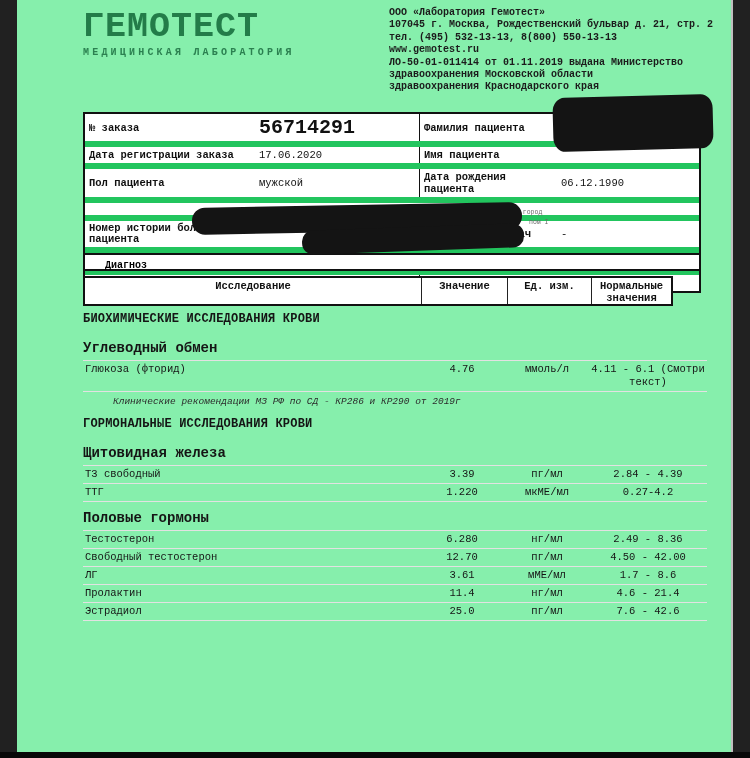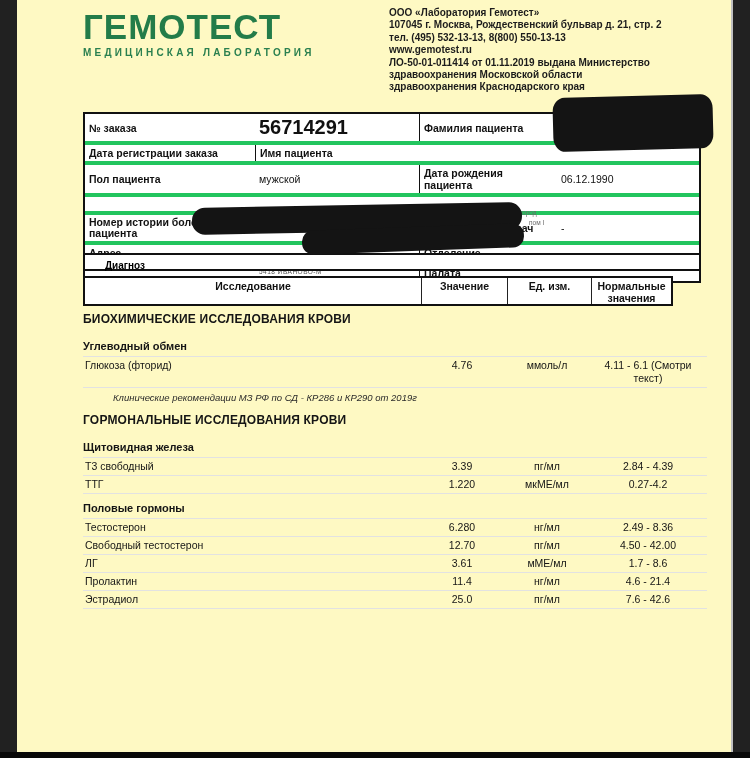--- a/index.html
+++ b/index.html
@@ -1,31 +1,31 @@
 <!DOCTYPE html>
 <html><head>
 <meta charset="utf-8">
 <style>
   * { margin:0; padding:0; box-sizing:border-box; }
   html,body { width:750px; height:758px; overflow:hidden; }
   body { background:#212121; font-family:"Liberation Sans", sans-serif; position:relative; }
   .bottom-strip { position:absolute; left:0; top:752px; width:750px; height:6px; background:#080808; }
-  .page { position:absolute; left:17px; top:0; width:716px; height:752px; background:#fef9c3;
-          border-right:2px solid #bfbfbf; }
+  .page { position:absolute; left:17px; top:0; width:716px; height:752px; background:#86efac;
+          border-right:2px solid #bfbfbf;font-family:Liberation Mono, monospace; }
 
   
   .logo { position:absolute; left:66px; top:8px; }
   .logo-text { font-size:35px; font-weight:bold; letter-spacing:1px; color:#237c49; line-height:38px; }
   .logo-tag  { font-size:10px; font-weight:bold; letter-spacing:3.2px; color:#2b8050; margin-top:1px; }
   .lab-info { position:absolute; left:372px; top:7px; width:340px; color:#1c1c1c; }
   .lab-line { font-size:10px; font-weight:bold; line-height:12.4px; white-space:nowrap; }
 
   
   .order-table { position:absolute; left:66px; top:112px; width:618px; border:2px solid #111; background:#fff; }
-  .info-row { display:grid; grid-template-columns:170px 164px 138px 142px; border-bottom:4px solid #22c55e; }
+  .info-row { display:grid; grid-template-columns:170px 164px 138px 142px; border-bottom:6px solid #22c55e; }
   .info-row:last-child { border-bottom:none; }
   .cell { font-size:10.5px; padding:2px 4px; display:flex; align-items:center; color:#111; }
   .lbl { font-weight:bold; }
   .rl { border-left:1px solid #111; }
   .big { font-weight:bold; font-size:20px; }
   .tiny { font-size:6.5px; color:#555; letter-spacing:.5px; align-items:flex-start; padding-top:3px; }
   .ir0 { min-height:20px; } .ir1,.ir2,.ir3 { min-height:18px; }
   .ir4 { min-height:26px; } .ir5 { min-height:19px; } .ir6 { min-height:14px; }
   .ir4 .lbl { line-height:11px; }
 
@@ -37,21 +37,21 @@
   .results-header { position:absolute; left:66px; top:276px; width:590px; height:30px;
                     border:2px solid #111; display:flex; background:#fff; }
   .rh-cell { font-size:10.5px; font-weight:bold; text-align:center; display:flex; align-items:flex-start;
              justify-content:center; padding-top:2px; line-height:12px; color:#111; }
   .rh-0 { width:336px; } .rh-1 { width:86px; border-left:1px solid #222; }
   .rh-2 { width:84px; border-left:1px solid #222; } .rh-3 { flex:1; border-left:1px solid #222; }
 
   
   .results { position:absolute; left:66px; top:310px; width:624px; color:#151515; }
   .section-title { font-size:12px; font-weight:bold; margin:2px 0 12px 0; letter-spacing:.2px; }
-  .group-name { font-size:11px; font-weight:bold; padding:2px 0 4px 0; border-bottom:1px solid #e2e2e2; }
+  .group-name { font-size:14px; font-weight:bold; padding:2px 0 4px 0; border-bottom:1px solid #e2e2e2; }
   .result-row { display:flex; border-bottom:1px solid #e2e2e2; padding:2px 0; min-height:16px; }
   .rc { font-size:10.5px; line-height:13px; }
   .rc-name { width:336px; padding-left:2px; }
   .rc-val { width:86px; text-align:center; }
   .rc-unit { width:84px; text-align:center; }
   .rc-range { flex:1; text-align:center; }
   .note { font-size:9.5px; font-style:italic; color:#2a2a2a; padding:4px 0 6px 30px; margin-bottom:4px; }
   .group-gap { margin-top:6px; }
 
   
@@ -87,20 +87,21 @@
 
   <div class="order-table">
       <div class="info-row ir0">
         <div class="cell lbl">№ заказа</div>
         <div class="cell big">56714291</div>
         <div class="cell lbl rl">Фамилия пациента</div>
         <div class="cell"></div>
       </div>
       <div class="info-row ir1">
         <div class="cell lbl">Дата регистрации заказа</div>
+        <div class="cell">17.06.2020</div>
         <div class="cell lbl rl">Имя пациента</div>
         <div class="cell"></div>
       </div>
       <div class="info-row ir2">
         <div class="cell lbl">Пол пациента</div>
         <div class="cell">мужской</div>
         <div class="cell lbl rl">Дата рождения пациента</div>
         <div class="cell">06.12.1990</div>
       </div>
       <div class="info-row ir3">

